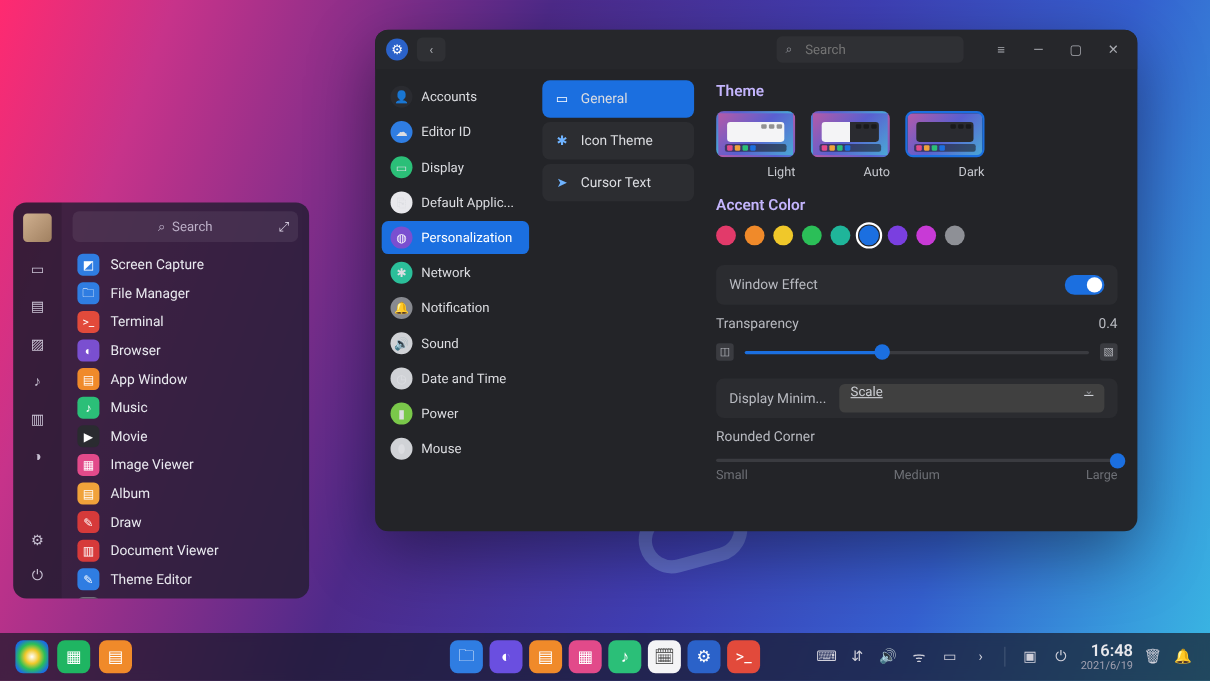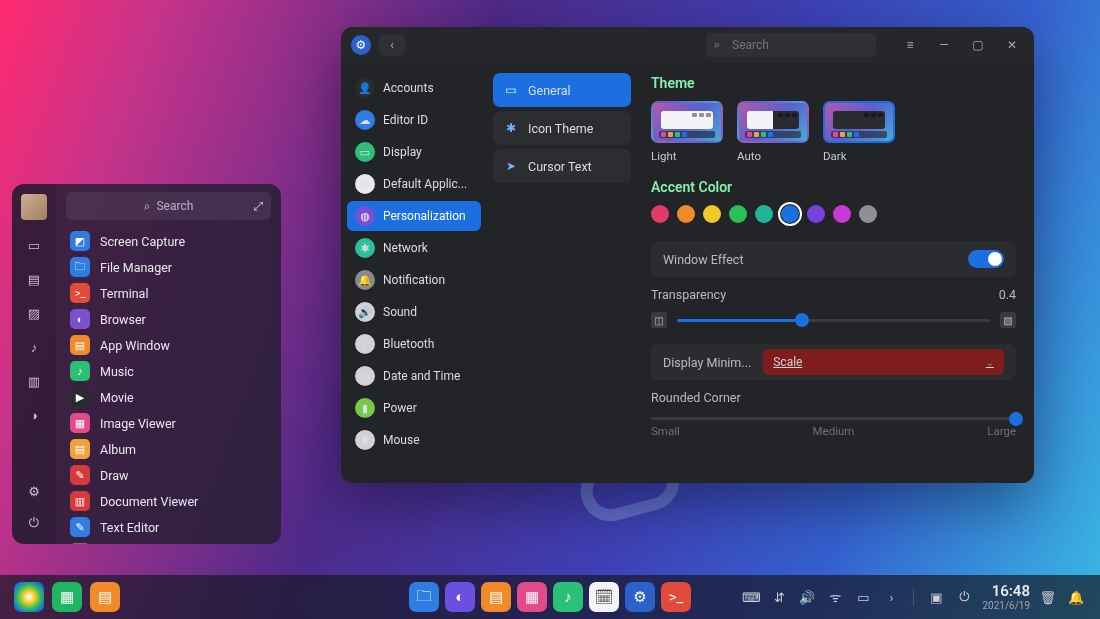--- a/index.html
+++ b/index.html
@@ -76,23 +76,23 @@
   .cat-item{height:30px;display:flex;align-items:center;gap:8px;padding:0 8px;border-radius:6px;cursor:pointer;font-size:12px;white-space:nowrap;overflow:hidden;text-overflow:ellipsis;}
   .cat-item.active{background:#1b6fe0;color:#fff;}
   .cat-ic{width:20px;height:20px;border-radius:50%;display:flex;align-items:center;justify-content:center;font-size:11px;flex-shrink:0;}
   .cat-item span.lab{overflow:hidden;text-overflow:ellipsis;}
   .sub-col{width:150px;padding:10px 6px;display:flex;flex-direction:column;gap:4px;}
   .sub-item{height:34px;display:flex;align-items:center;gap:9px;padding:0 10px;border-radius:7px;background:#2c2d31;cursor:pointer;font-size:12.5px;}
   .sub-item.active{background:#1b6fe0;}
   .sub-ic{width:16px;height:16px;display:flex;align-items:center;justify-content:center;color:#6fb3ff;font-size:12px;}
   .sub-item.active .sub-ic{color:#fff;}
   .content{flex:1;padding:12px 18px 12px 14px;overflow:auto;}
-  .content h4{font-size:14px;font-weight:600;margin-bottom:10px;color:#86efac;}
+  .content h4{font-size:14px;font-weight:600;margin-bottom:10px;color:#c4b5fd;}
   .theme-row{display:flex;gap:14px;margin-bottom:16px;}
-  .theme-opt{display:flex;flex-direction:column;align-items:flex-start;gap:6px;cursor:pointer;}
+  .theme-opt{display:flex;flex-direction:column;align-items:flex-end;gap:6px;cursor:pointer;}
   .theme-prev{width:72px;height:42px;border-radius:7px;position:relative;overflow:hidden;border:2px solid transparent;
               background:linear-gradient(135deg,#b45aa8 0%,#5a5fd0 50%,#4aa8d6 100%);}
   .theme-prev .win{position:absolute;left:8px;top:8px;right:8px;height:18px;border-radius:3px;display:flex;justify-content:flex-end;gap:2px;padding:2px;}
   .theme-prev .win span{width:5px;height:4px;background:rgba(0,0,0,.4);border-radius:1px;}
   .theme-prev.light .win{background:#f4f4f6;}
   .theme-prev.dark .win{background:#2a2b30;}
   .theme-prev.auto .win{background:linear-gradient(90deg,#f4f4f6 50%,#2a2b30 50%);}
   .theme-prev .tb{position:absolute;left:6px;right:6px;bottom:3px;height:7px;border-radius:2px;background:rgba(30,30,40,.6);display:flex;gap:2px;padding:1px 2px;}
   .theme-prev .tb i{width:5px;height:5px;border-radius:1px;}
   .theme-opt.sel .theme-prev{border-color:#1b6fe0;}
@@ -103,21 +103,21 @@
   .opt-row{display:flex;align-items:center;height:36px;background:#2b2c30;border-radius:7px;padding:0 12px;margin-bottom:10px;font-size:12.5px;color:#b8bac0;}
   .opt-row .val{margin-left:auto;}
   .toggle{width:36px;height:18px;border-radius:9px;background:#1b6fe0;position:relative;}
   .toggle::after{content:"";position:absolute;right:2px;top:2px;width:14px;height:14px;border-radius:50%;background:#fff;}
   .slider-row{margin-bottom:14px;text-align:center;}
   .slider-row .head{display:flex;justify-content:space-between;font-size:12.5px;color:#b8bac0;margin-bottom:8px;}
   .slider-track{position:relative;height:20px;display:flex;align-items:center;gap:10px;}
   .slider-track .cap{width:16px;height:16px;border-radius:3px;background:#3a3b40;display:flex;align-items:center;justify-content:center;color:#b8bac0;font-size:10px;}
   .track{flex:1;height:3px;background:linear-gradient(to right,#1b6fe0 40%,#3a3b40 40%);border-radius:2px;position:relative;}
   .thumb{position:absolute;left:40%;top:50%;transform:translate(-50%,-50%);width:14px;height:14px;border-radius:50%;background:#1b6fe0;}
-  .select{flex:1;margin-left:12px;height:26px;background:#7f1d1d;border-radius:5px;display:flex;align-items:center;padding:0 10px;font-size:12px;color:#cfd1d6;cursor:pointer;text-decoration:underline;}
+  .select{flex:1;margin-left:12px;height:26px;background:#404040;border-radius:5px;display:flex;padding:0 10px;font-size:12px;color:#cfd1d6;cursor:pointer;text-decoration:underline;}
   .select .dd{margin-left:auto;font-size:10px;color:#8e9096;}
   .rc-labels{display:flex;justify-content:space-between;font-size:11.5px;color:#6e7076;margin-top:4px;}
   .rc-track{height:3px;background:#3a3b40;border-radius:2px;position:relative;margin-top:12px;}
   .rc-track .thumb{left:100%;}
 
   
   ::-webkit-scrollbar{width:6px;} ::-webkit-scrollbar-thumb{background:#3a3b40;border-radius:3px;}
 </style>
 </head>
 <body>
@@ -184,21 +184,21 @@
         <div class="launcher-item">
           <div class="app-badge" style="background:#d63a3a">✎</div>
           <span>Draw</span>
         </div>
         <div class="launcher-item">
           <div class="app-badge" style="background:#d63a3a">▥</div>
           <span>Document Viewer</span>
         </div>
         <div class="launcher-item">
           <div class="app-badge" style="background:#2f7de2">✎</div>
-          <span>Text Editor</span>
+          <span>Theme Editor</span>
         </div>
         <div class="launcher-item">
           <div class="app-badge" style="background:#6e6e78">⋯</div>
         </div>
       </div>
   </div>
 </div>
 
 <div class="settings">
   <div class="titlebar">
@@ -241,24 +241,20 @@
           <div class="cat-ic" style="background:#2bbf9a">✱</div>
           <span class="lab">Network</span>
         </div>
         <div class="cat-item">
           <div class="cat-ic" style="background:#888a90">🔔</div>
           <span class="lab">Notification</span>
         </div>
         <div class="cat-item">
           <div class="cat-ic" style="background:#d0d2d6">🔊</div>
           <span class="lab">Sound</span>
-        </div>
-        <div class="cat-item">
-          <div class="cat-ic" style="background:#d0d2d6">ᛒ</div>
-          <span class="lab">Bluetooth</span>
         </div>
         <div class="cat-item">
           <div class="cat-ic" style="background:#d0d2d6">◷</div>
           <span class="lab">Date and Time</span>
         </div>
         <div class="cat-item">
           <div class="cat-ic" style="background:#7ac84a">▮</div>
           <span class="lab">Power</span>
         </div>
         <div class="cat-item">

